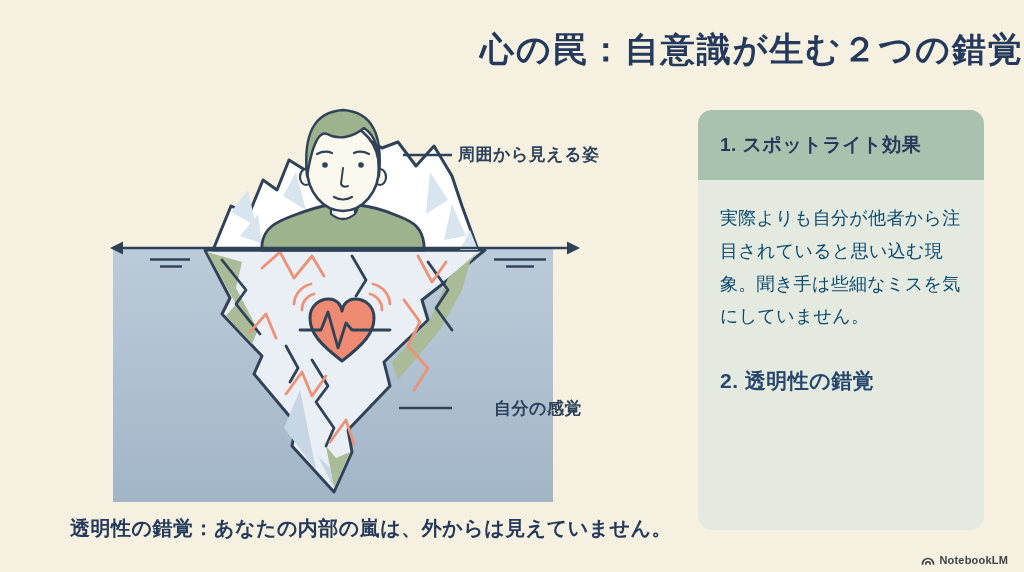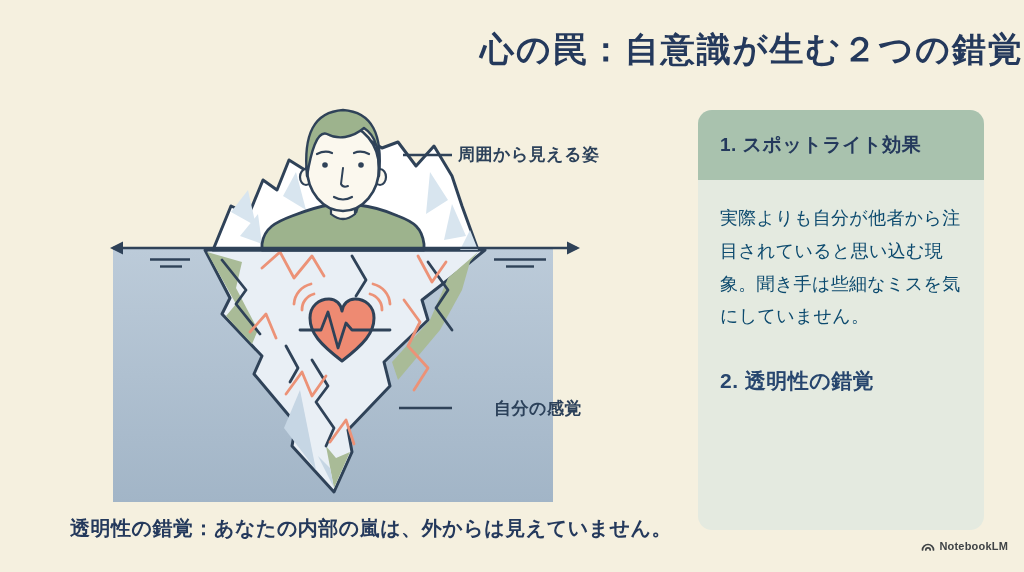--- a/index.html
+++ b/index.html
@@ -74,21 +74,21 @@
   }
   .panel-body h3 {
     margin: 34px 0 10px 0;
     font-size: 21px;
     font-weight: 700;
     color: #27466e;
     letter-spacing: 0.5px;
   }
   .watermark {
     position: absolute;
-    right: 16px; bottom: 20px;
+    right: 16px; bottom: 6px;
     display: flex;
     align-items: center;
     gap: 4px;
     color: #3f4346;
     font-size: 11px;
     font-weight: 600;
     letter-spacing: 0.2px;
   }
 </style>
 </head>

